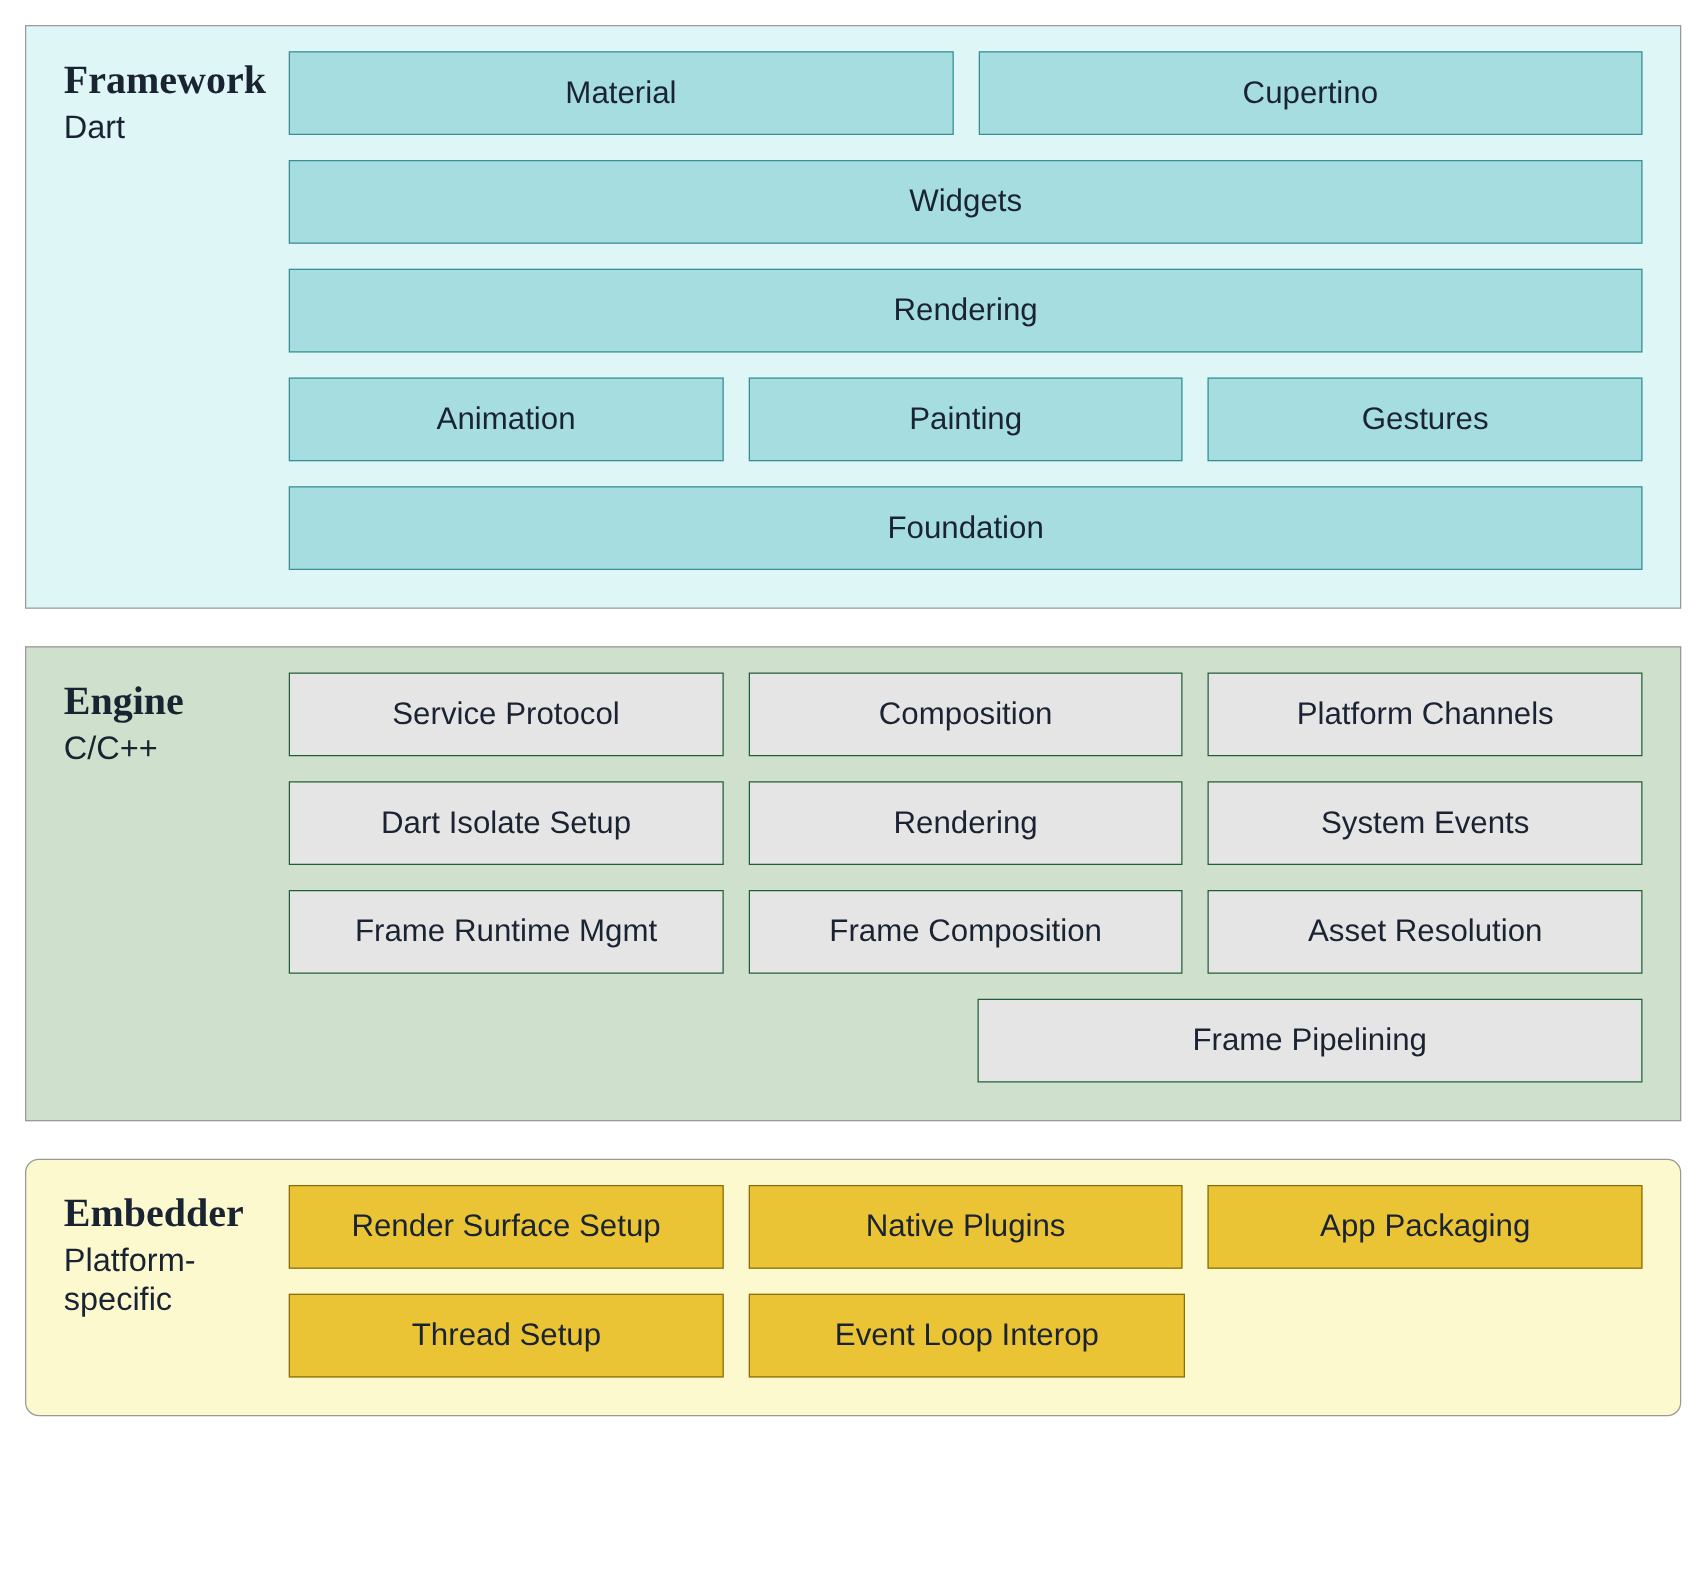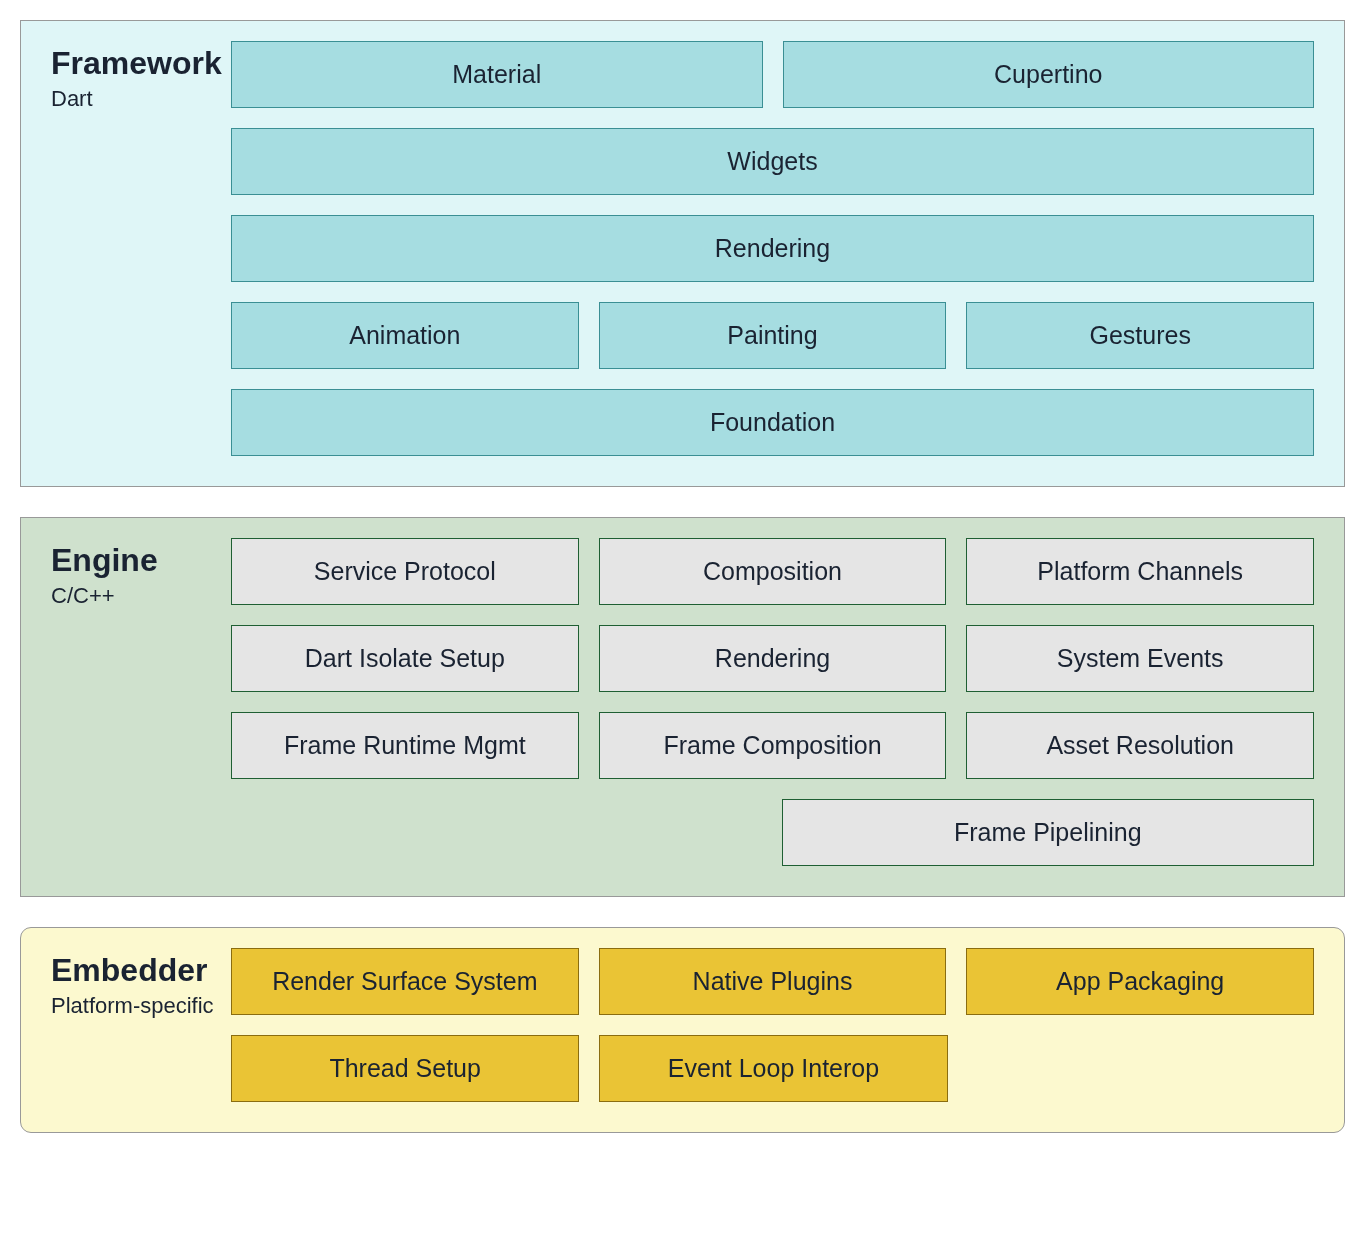--- a/index.html
+++ b/index.html
@@ -19,23 +19,24 @@
   .section-header {
     width: 180px;
     flex-shrink: 0;
     padding-top: 4px;
   }
   .section-title {
     font-size: 32px;
     font-weight: 700;
     color: #1a2332;
     margin-bottom: 4px;
+    font-family: Liberation Serif, serif;
   }
   .section-subtitle {
-    font-size: 22px;
+    font-size: 26px;
     font-weight: 400;
     color: #1a2332;
   }
   .section-body {
     flex: 1;
     display: flex;
     flex-direction: column;
     gap: 20px;
   }
   .row {
@@ -122,21 +123,21 @@
   </div>
 </div>
 
 <div class="section sec-embedder">
   <div class="section-header">
     <div class="section-title">Embedder</div>
     <div class="section-subtitle">Platform-specific</div>
   </div>
   <div class="section-body">
     <div class="row">
-      <div class="box">Render Surface System</div>
+      <div class="box">Render Surface Setup</div>
       <div class="box">Native Plugins</div>
       <div class="box">App Packaging</div>
     </div>
     <div class="row">
       <div class="box">Thread Setup</div>
       <div class="box">Event Loop Interop</div>
       <div class="box empty"></div>
     </div>
   </div>
 </div>

